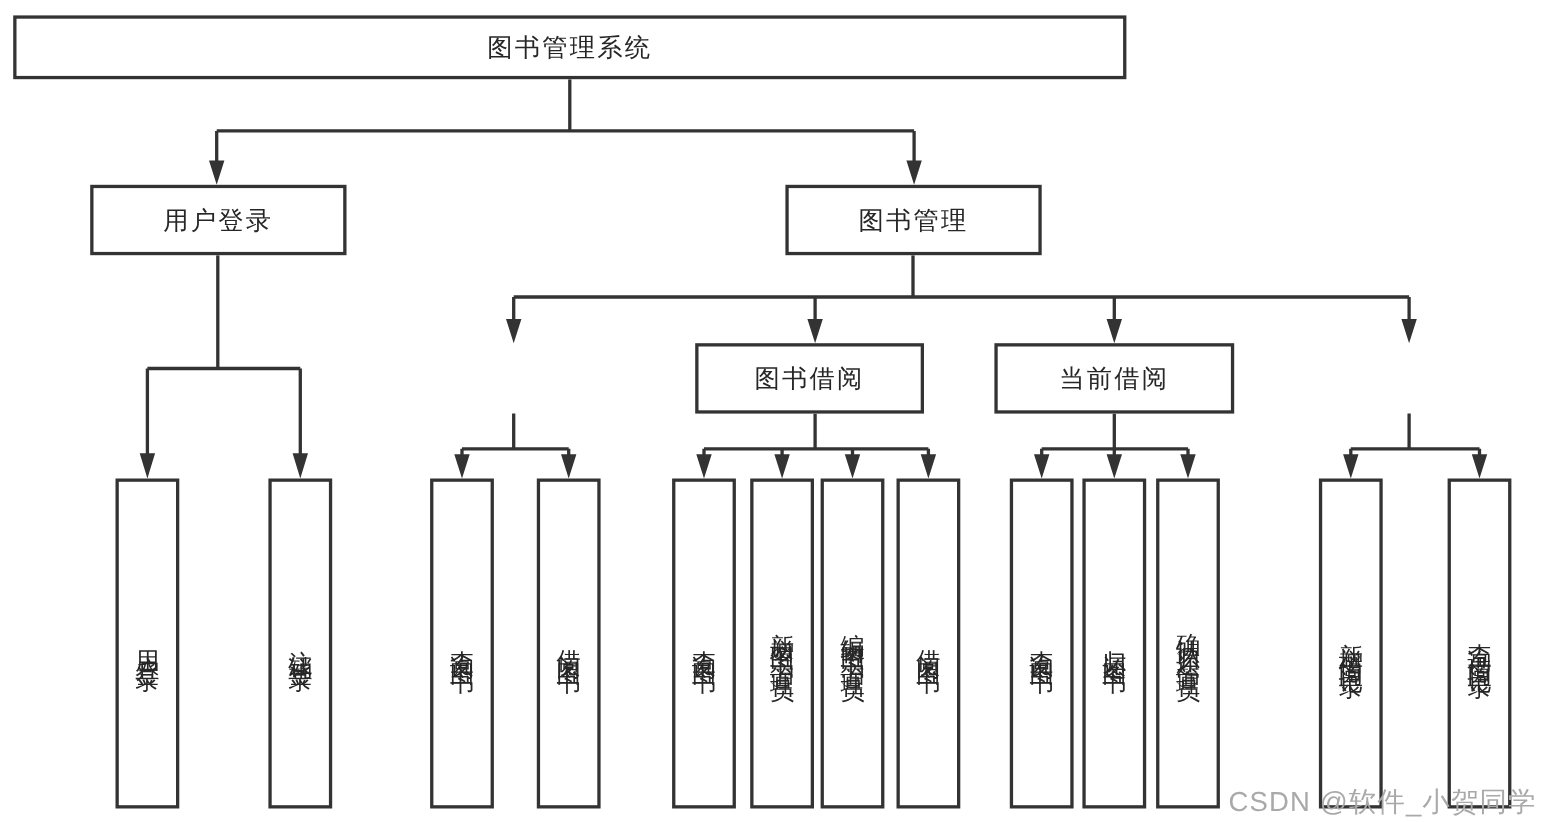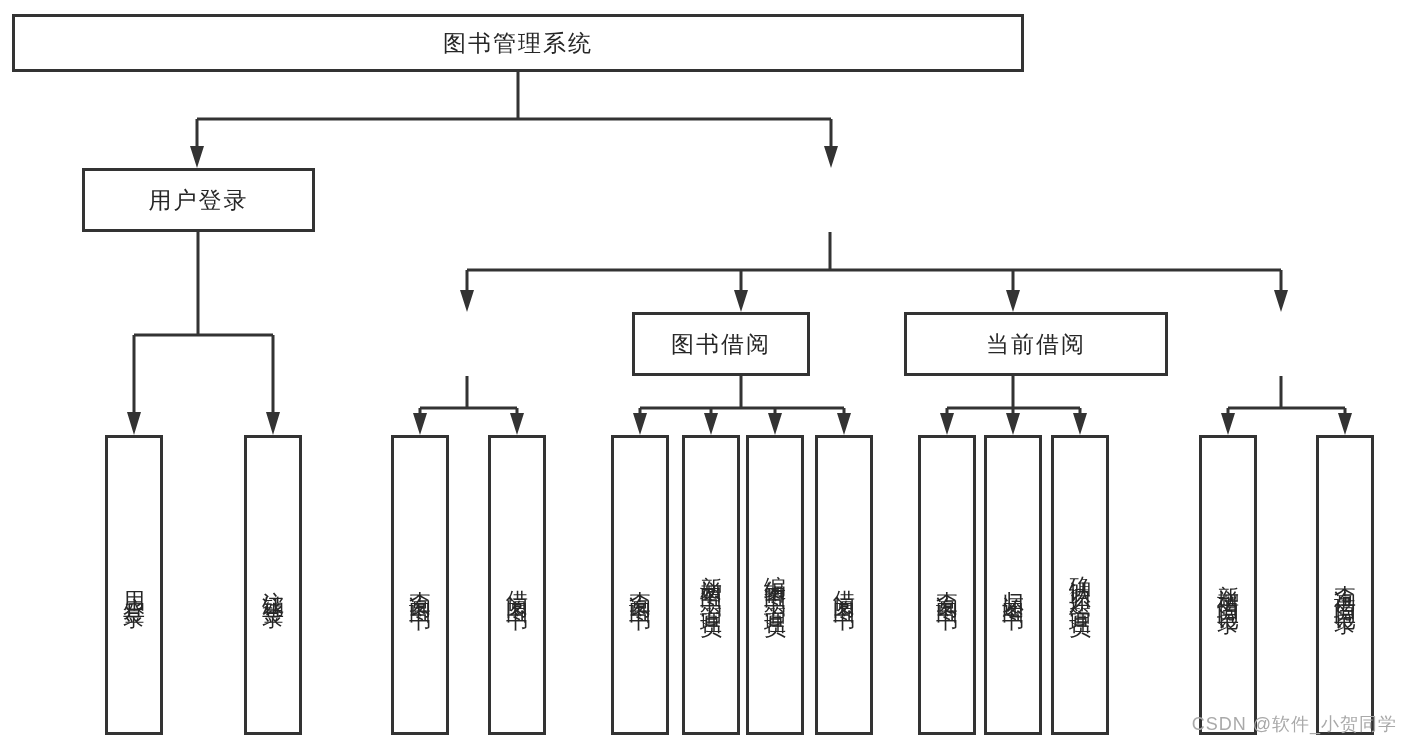--- a/index.html
+++ b/index.html
@@ -29,21 +29,21 @@
     color:var(--text);
   }
   .h{font-size:23px;letter-spacing:2px;}
   .v{
     writing-mode:vertical-rl;
     font-size:22px;letter-spacing:6px;
     line-height:1;
   }
   .watermark{
     position:absolute;top:712px;right:8px;
-    font-size:18px;letter-spacing:1px;
+    font-size:25px;letter-spacing:1px;
     color:var(--wm);
     white-space:nowrap;
   }
 </style>
 </head>
 <body>
 
 <div class="stage">
 
   <svg class="connectors" viewBox="0 0 1405 747" xmlns="http://www.w3.org/2000/svg">
@@ -77,25 +77,28 @@
     </g>
   </svg>
 
   <div class="box h" style="left:12px;top:14px;width:1012px;height:58px">
     <span>图书管理系统</span>
   </div>
 
   <div class="box h" style="left:82px;top:168px;width:233px;height:64px">
     <span>用户登录</span>
   </div>
+  <div class="box h" style="left:714px;top:168px;width:233px;height:64px">
+    <span>图书管理</span>
+  </div>
 
-  <div class="box h" style="left:632px;top:312px;width:178px;height:64px">
+  <div class="box h" style="left:632px;top:312px;width:208px;height:64px">
     <span>图书借阅</span>
   </div>
-  <div class="box h" style="left:904px;top:312px;width:264px;height:64px">
+  <div class="box h" style="left:904px;top:312px;width:218px;height:64px">
     <span>当前借阅</span>
   </div>
 
   <div class="box v" style="left:105px;top:435px;width:58px;height:300px">
     <span>用户登录</span>
   </div>
   <div class="box v" style="left:244px;top:435px;width:58px;height:300px">
     <span>注销登录</span>
   </div>
   <div class="box v" style="left:391px;top:435px;width:58px;height:300px">

